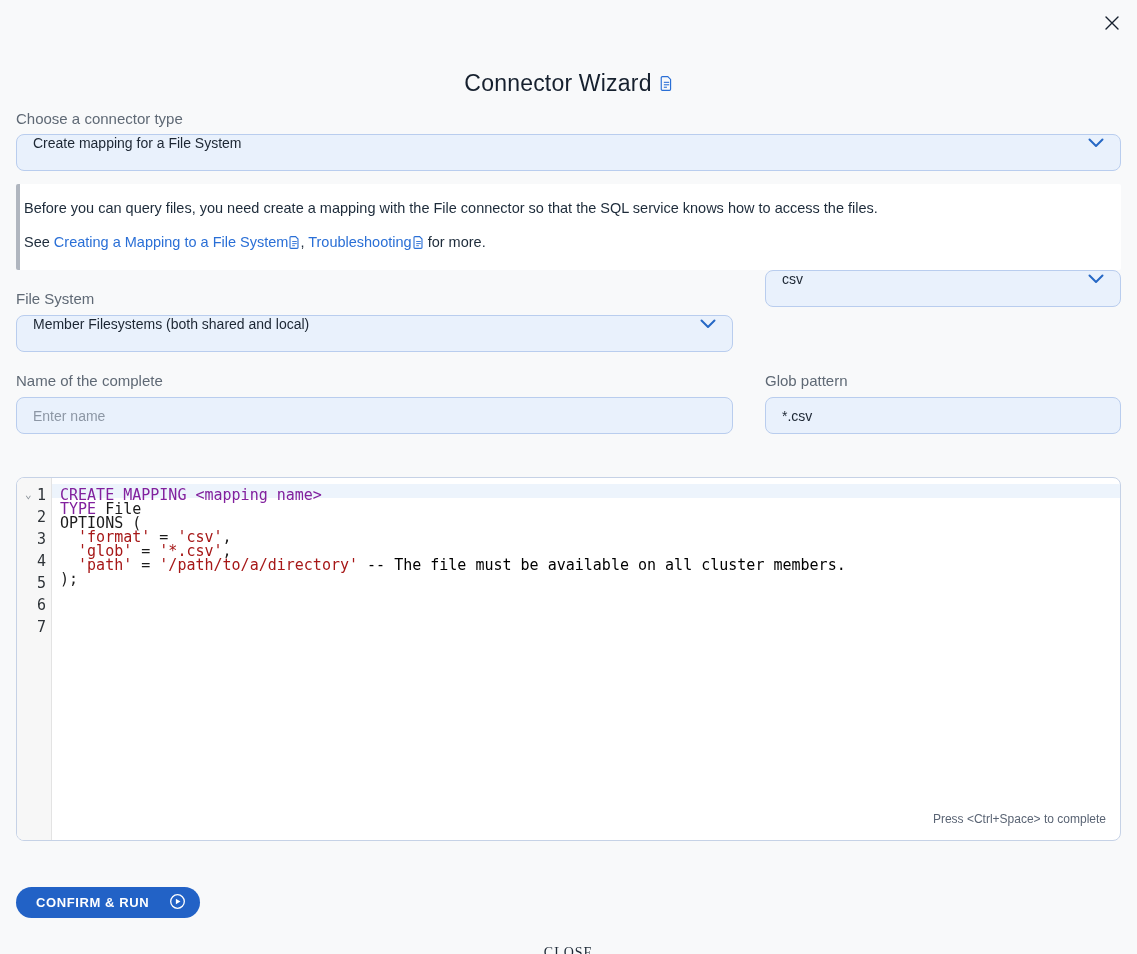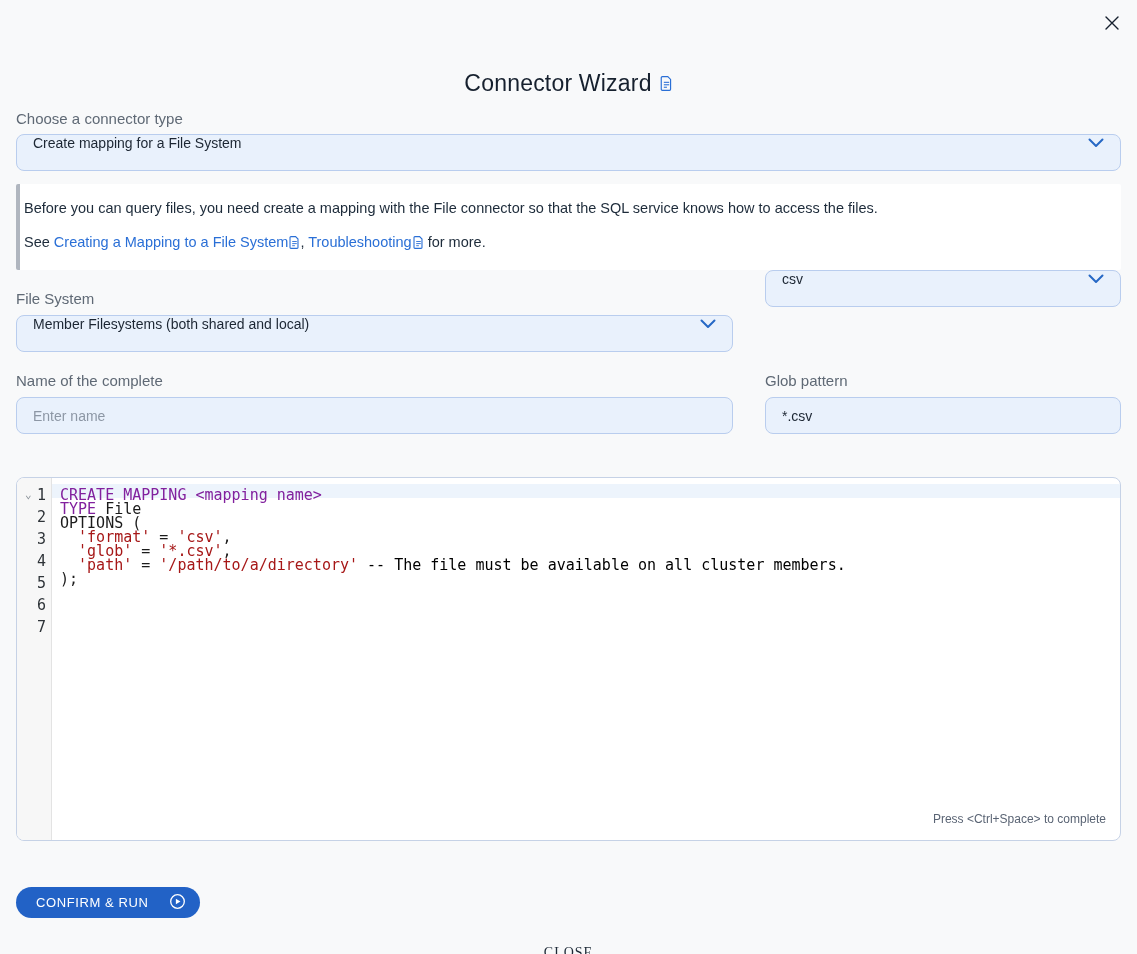--- a/index.html
+++ b/index.html
@@ -102,21 +102,21 @@
     font-size:12px; color:#5a6474;
     font-family:"Liberation Sans", sans-serif;
   }
 
   .confirm-btn {
     margin-top:46px;
     display:inline-flex; align-items:center; gap:20px;
     background:#2262c6; color:#ffffff;
     border:none; border-radius:17px;
     height:31px; padding:0 14px 0 20px;
-    font-size:13px; font-weight:normal; letter-spacing:0.6px;
+    font-size:13px; font-weight:bold; letter-spacing:0.6px;
     font-family:"Liberation Sans", sans-serif;
     cursor:pointer;
   }
   .close-row { text-align:center; margin-top:25px; }
   .close-btn {
     background:none; border:none;
     font-size:14px; letter-spacing:1px; font-weight:500;
     color:#1d2936; cursor:pointer;
     font-family:Liberation Serif, serif;
   }

